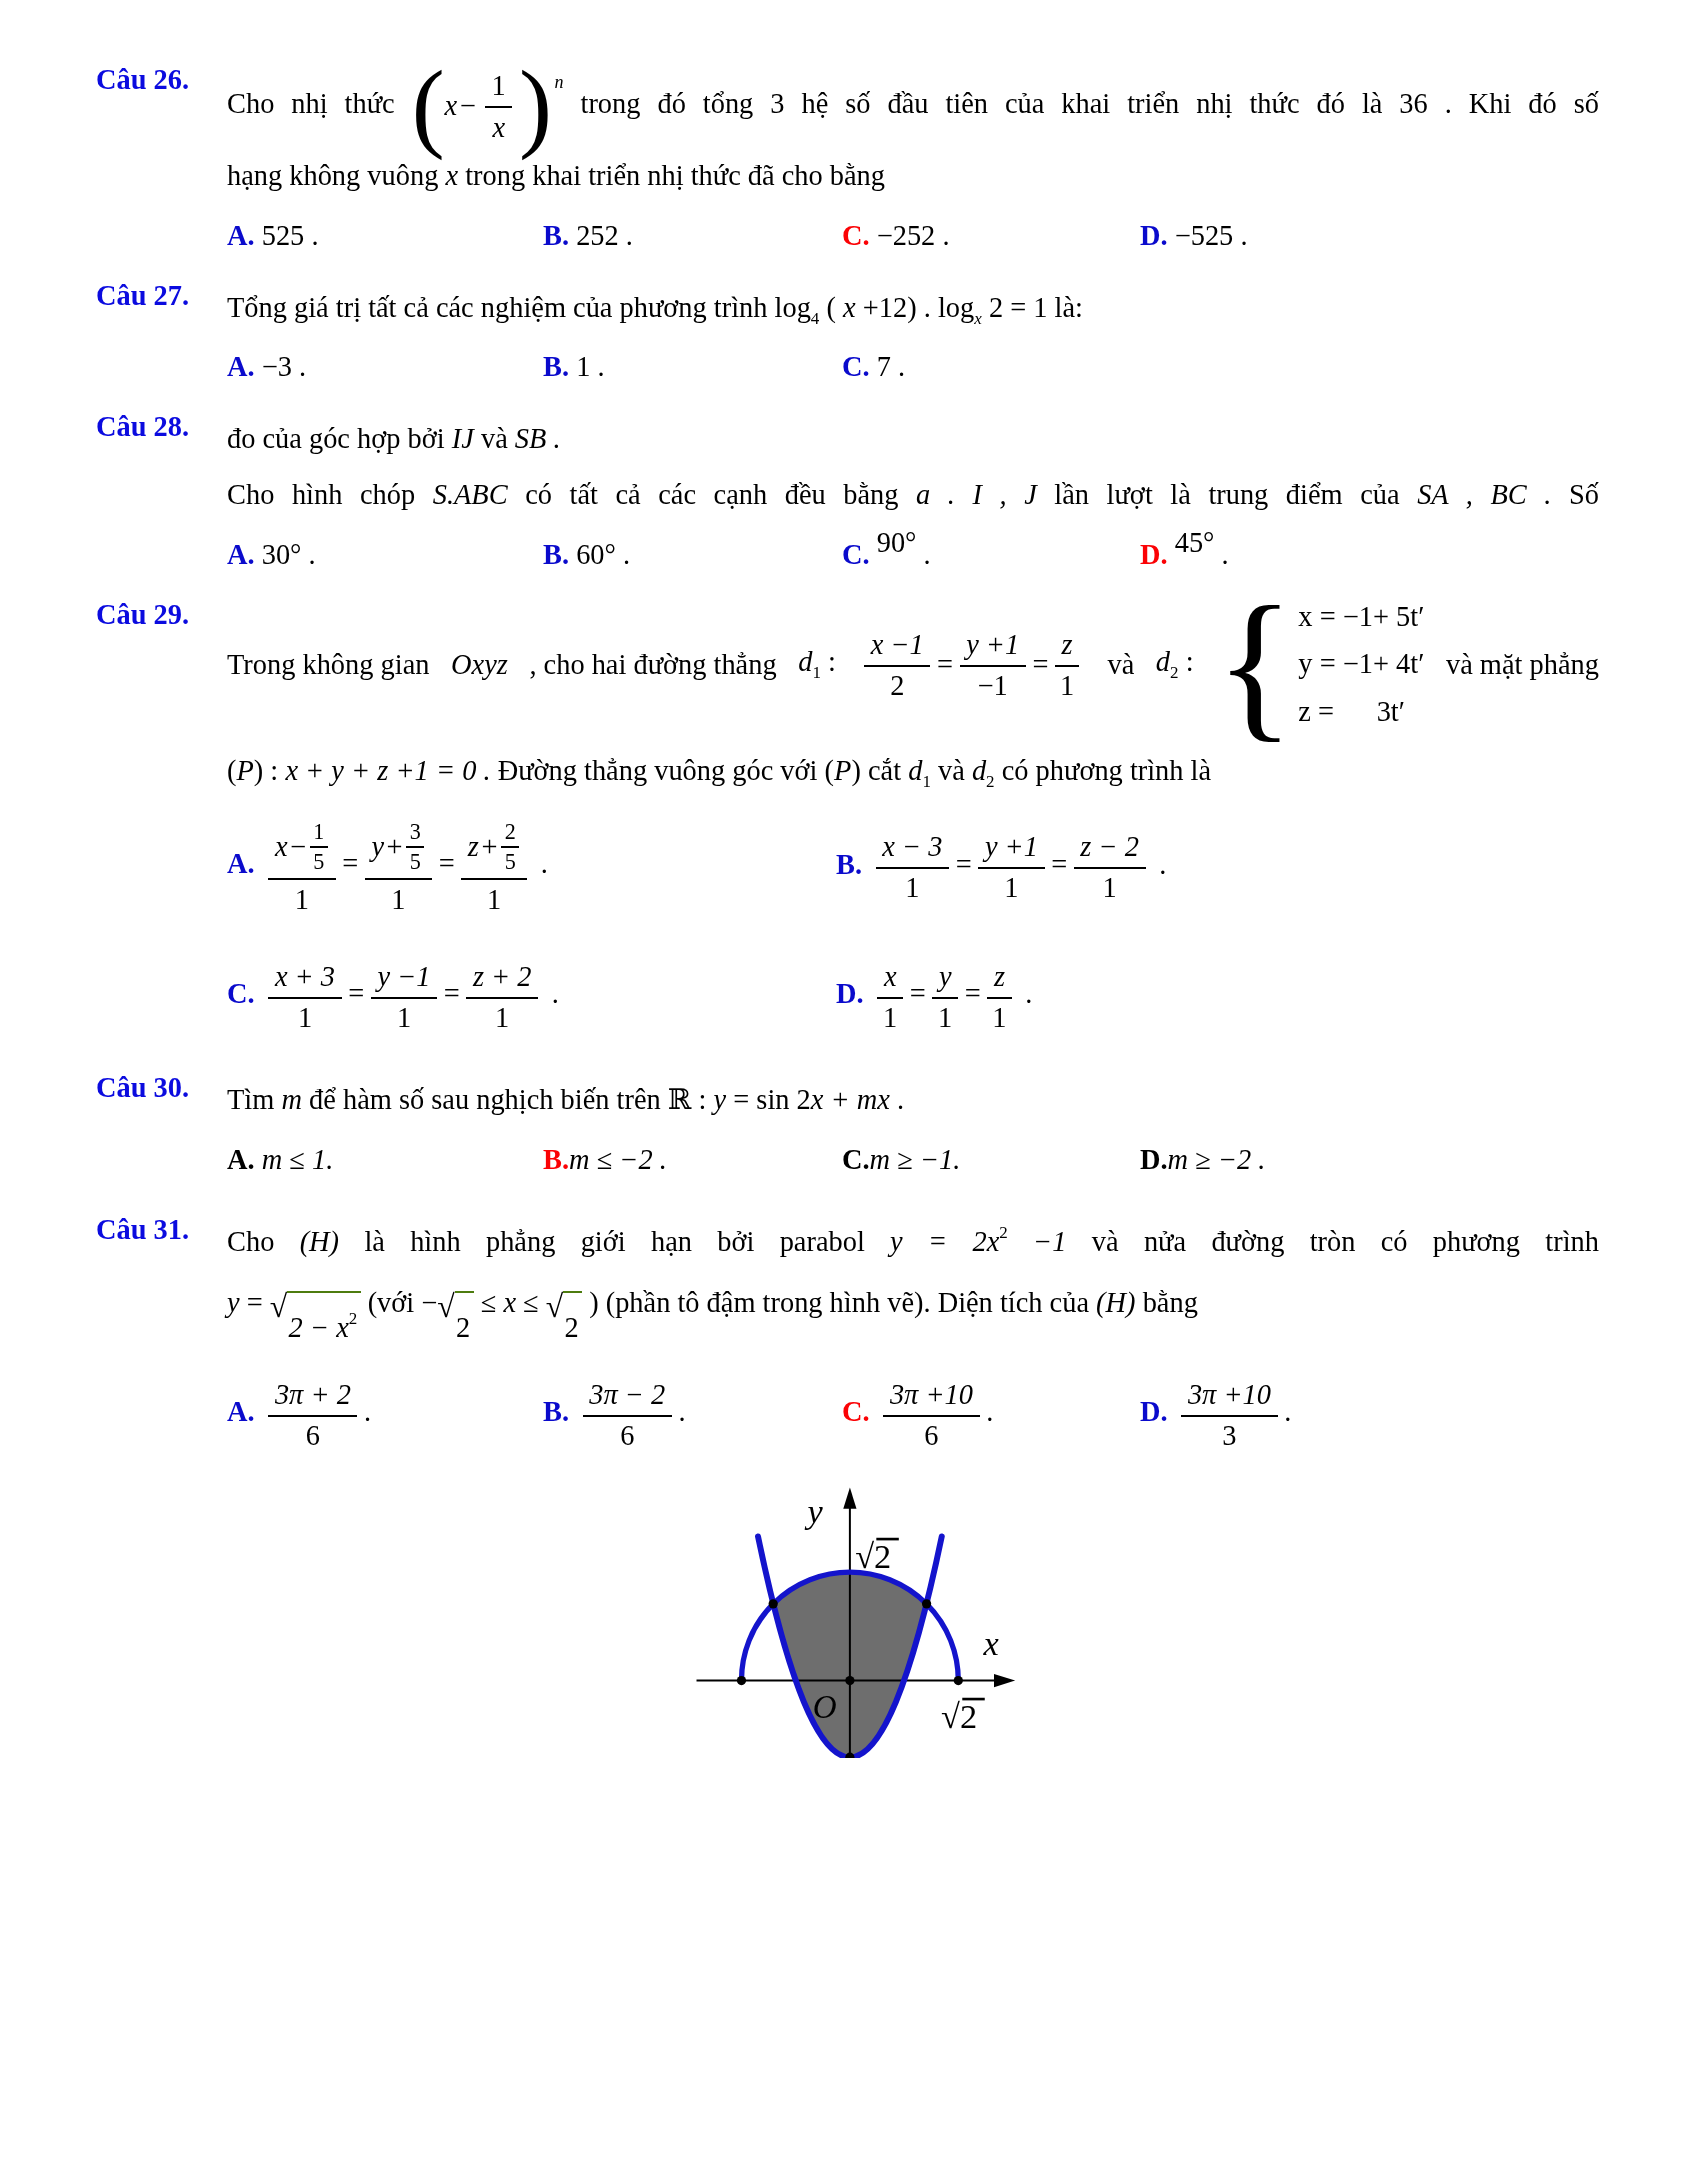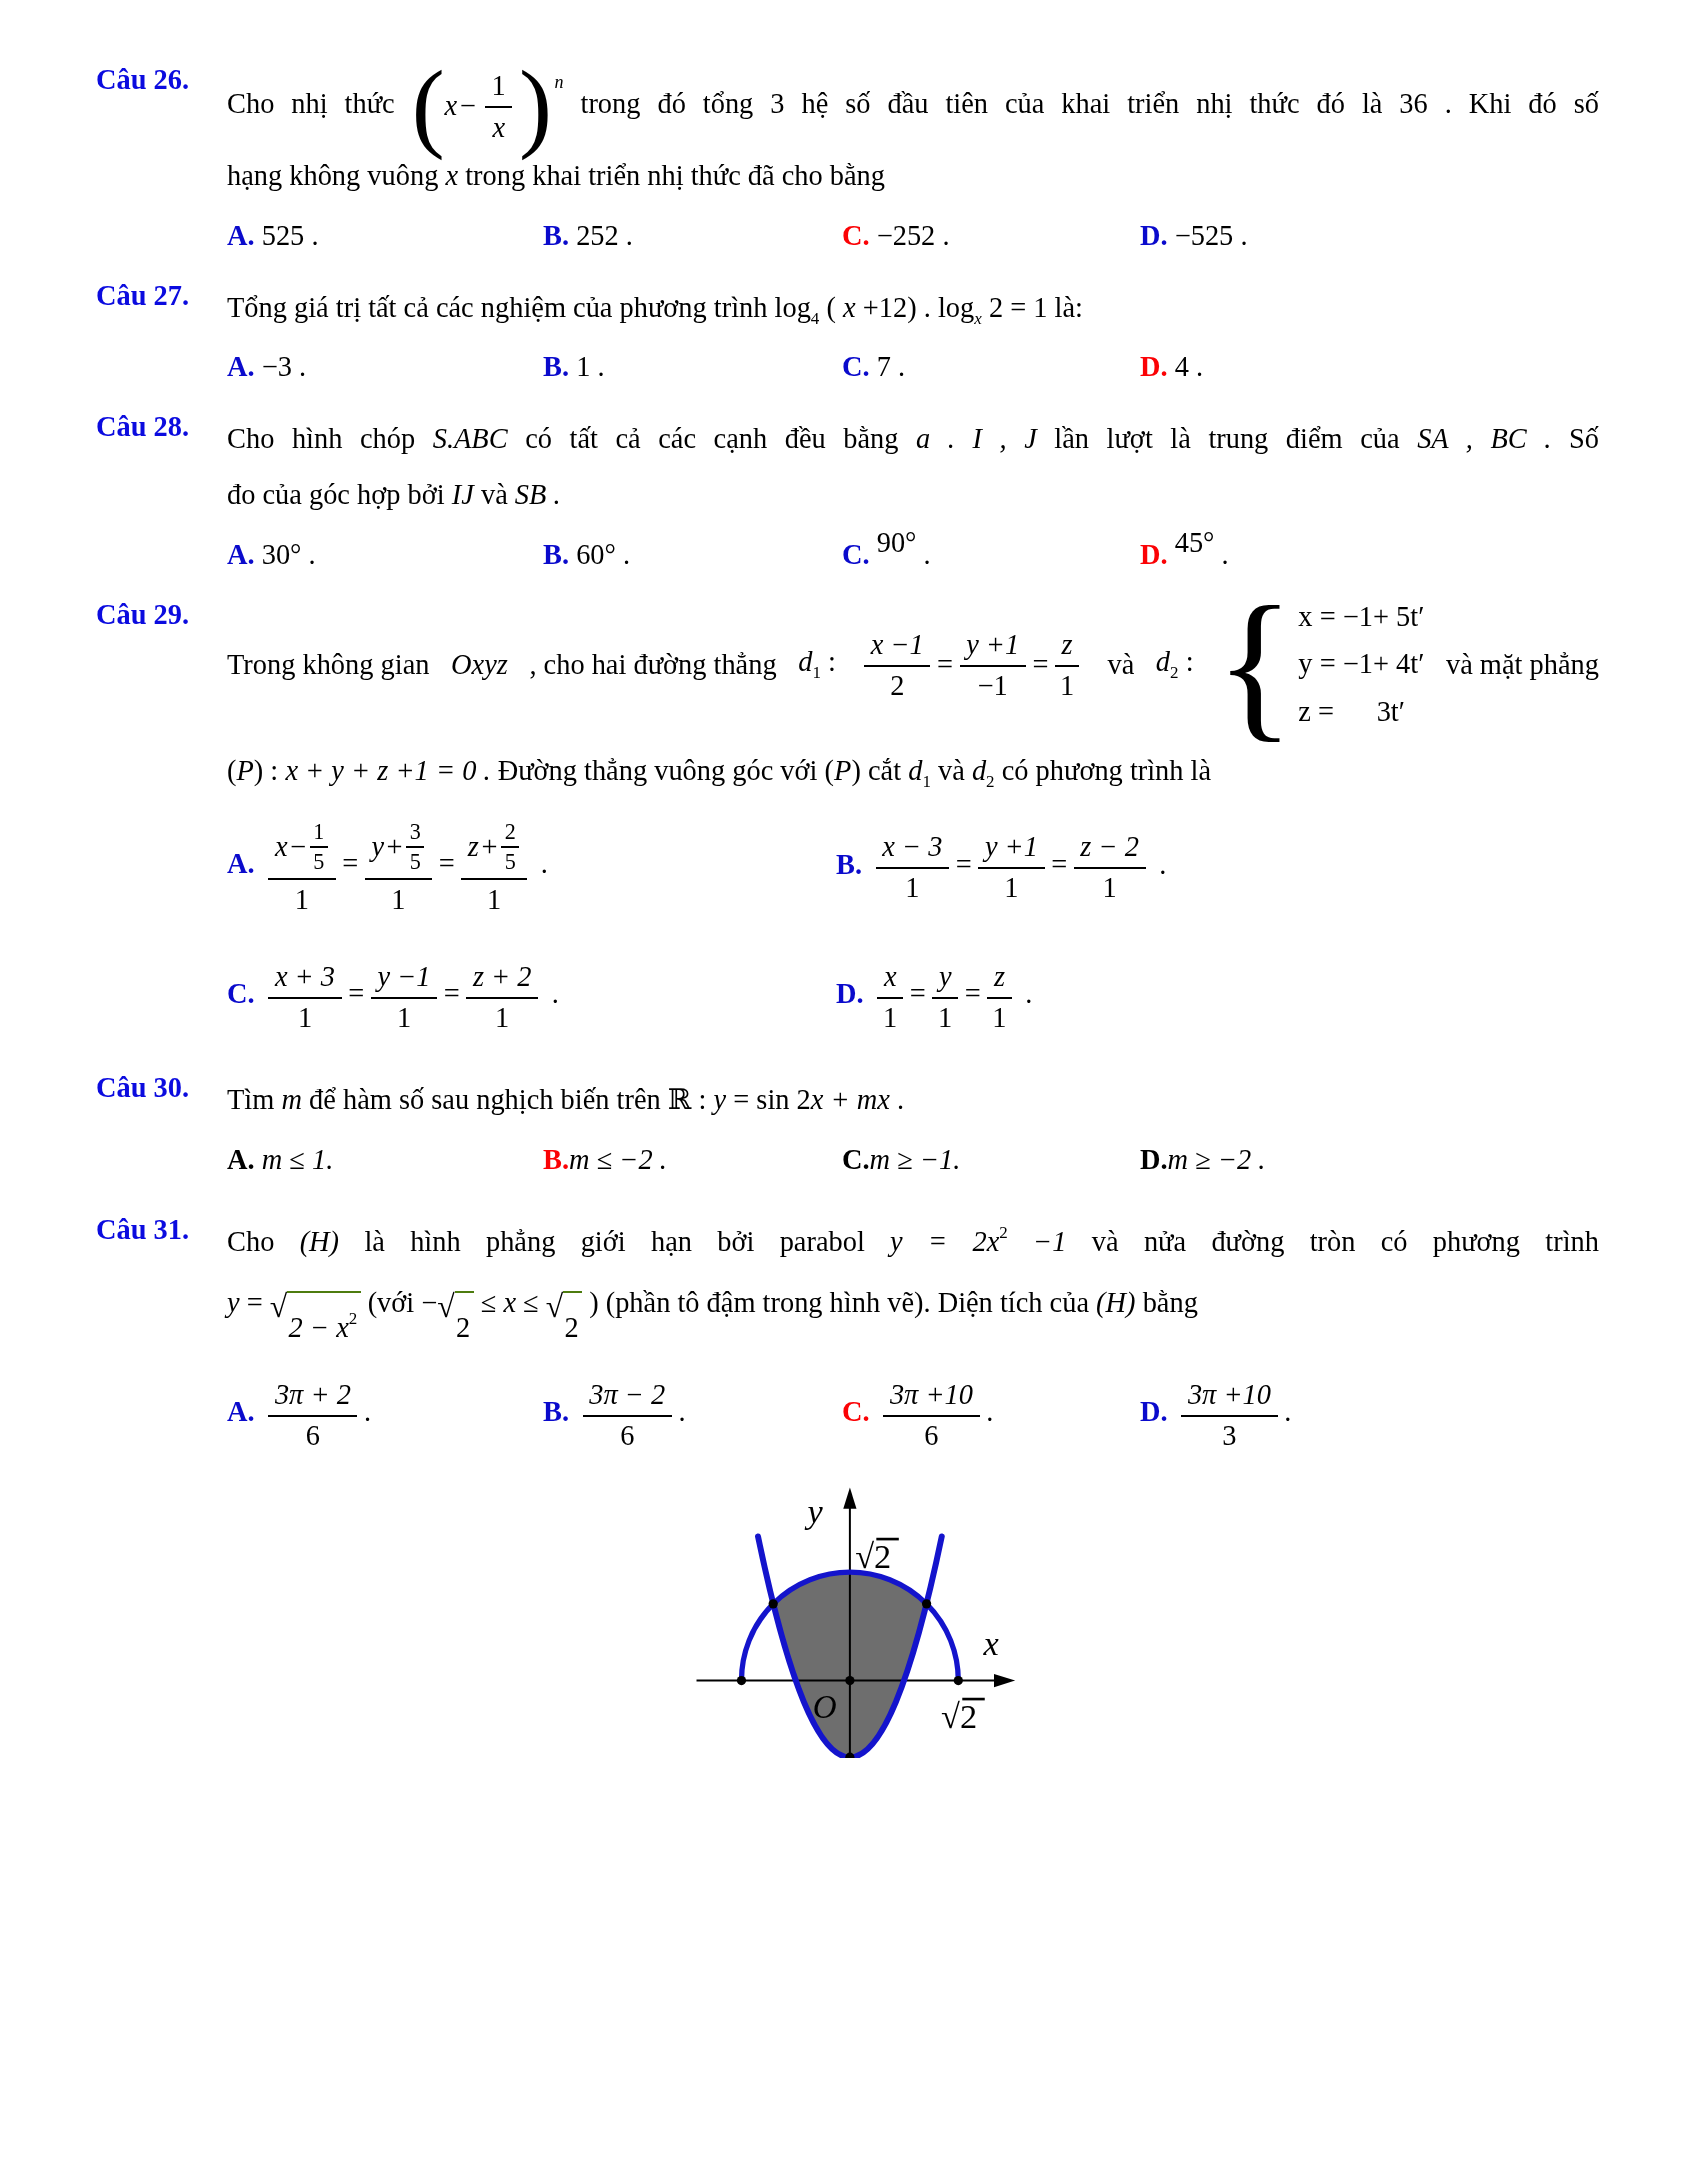--- a/index.html
+++ b/index.html
@@ -94,45 +94,44 @@
       <span>(</span> <span class="mi">x</span> <span>+12)</span>
       <span>.</span>
       <span>log</span><sub class="sb mi">x</sub>
       <span>2 = 1</span></span>
       <span>là:</span>
     </div>
     <div class="opts4">
       <div class="opt"><span class="letter">A.</span> <span>−3 .</span></div>
       <div class="opt"><span class="letter">B.</span> <span>1 .</span></div>
       <div class="opt"><span class="letter">C.</span> <span>7 .</span></div>
-      <div class="opt"><span class="letter red">D.</span> <span>4 .</span></div>
     </div>
    </div>
   </div>
 
   <div class="q">
    <div class="qnum">Câu 28.</div>
    <div class="qbody">
+    <div class="jline">
+      <span>đo của góc hợp bởi</span>
+      <span class="mi">IJ</span>
+      <span>và</span>
+      <span class="mi">SB .</span>
+    </div>
     <div class="jline stretch">
       <span>Cho hình chóp</span>
       <span class="mi">S.ABC</span>
       <span>có tất cả các cạnh đều bằng</span>
       <span class="mi">a .</span>
       <span class="mi">I ,</span>
       <span class="mi">J</span>
       <span>lần lượt là  trung điểm của</span>
       <span class="mi">SA ,</span>
       <span class="mi">BC .</span>
       <span>Số</span>
-    </div>
-    <div class="jline">
-      <span>đo của góc hợp bởi</span>
-      <span class="mi">IJ</span>
-      <span>và</span>
-      <span class="mi">SB .</span>
     </div>
     <div class="opts4">
       <div class="opt"><span class="letter">A.</span> <span>30° .</span></div>
       <div class="opt"><span class="letter">B.</span> <span>60° .</span></div>
       <div class="opt"><span class="letter">C.</span> <span class="raised">90°</span> <span>.</span></div>
       <div class="opt"><span class="letter red">D.</span> <span class="raised">45°</span> <span>.</span></div>
     </div>
    </div>
   </div>
 

